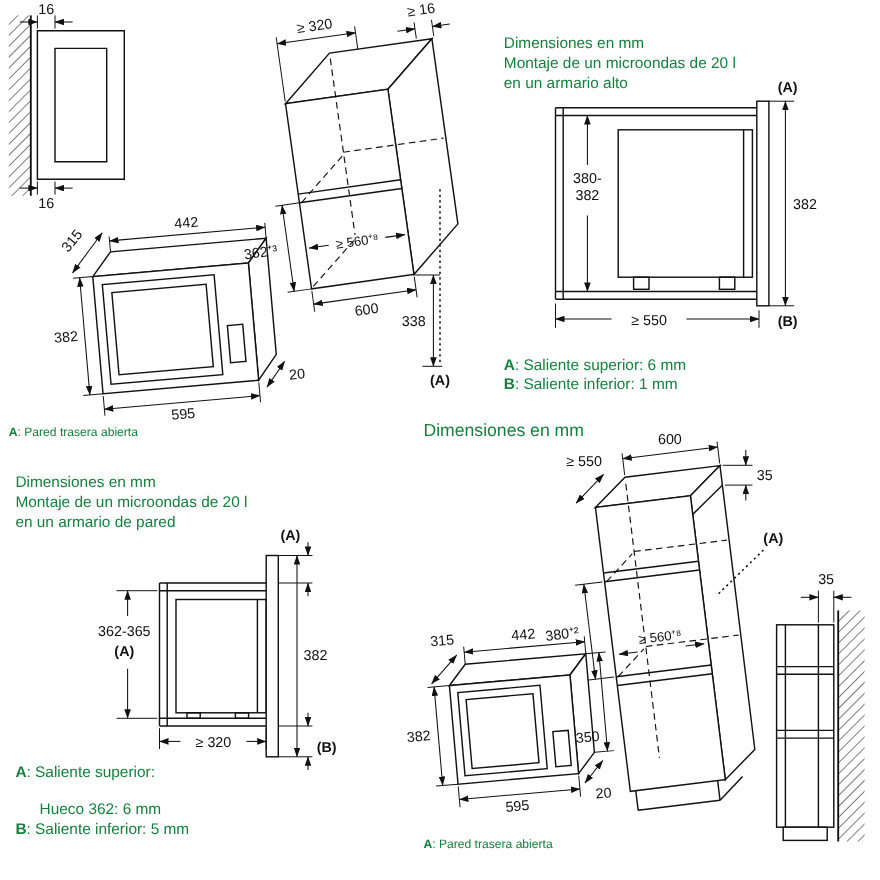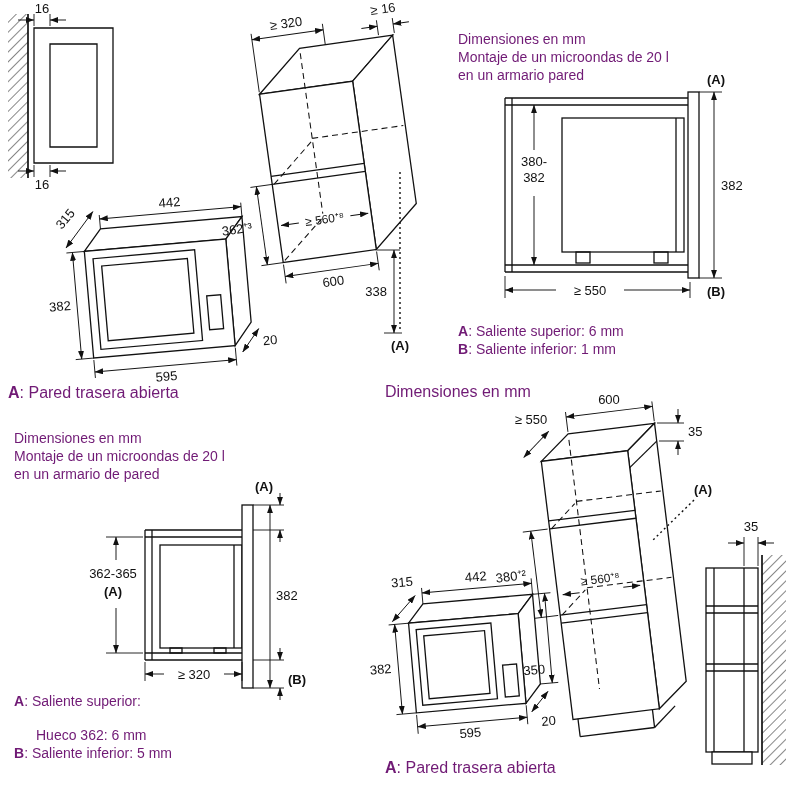--- a/index.html
+++ b/index.html
@@ -11,23 +11,23 @@
   .ln{stroke:#111;stroke-width:1.3;fill:none;}
   .lnw{stroke:#111;stroke-width:1.3;fill:#fff;}
   .thick{stroke-width:1.7;}
   .ext{stroke:#111;stroke-width:0.9;fill:none;}
   .dim,.dimS,.dimE{stroke:#111;stroke-width:0.95;fill:none;}
   .dim{marker-start:url(#arr);marker-end:url(#arr);}
   .dimS{marker-start:url(#arr);}
   .dimE{marker-end:url(#arr);}
   .dash{stroke:#111;stroke-width:1.05;fill:none;stroke-dasharray:6 4;}
   .dot{stroke:#111;stroke-width:1.4;fill:none;stroke-dasharray:2 3;}
-  .txt{position:absolute;font-size:14px;line-height:18px;color:#701a75;white-space:nowrap;}
+  .txt{position:absolute;font-size:14px;line-height:18px;color:#15803d;white-space:nowrap;}
   .txt b{font-weight:bold;}
-  .cap{font-size:16px;}
+  .cap{font-size:11px;}
   .big{font-size:16px;}
   .ind{padding-left:22px;margin-top:16px;}
 </style>
 </head>
 <body>
 
 <div id="stage">
 
 <svg id="draw" width="800" height="800" viewBox="0 0 800 800">
   <defs>
@@ -279,21 +279,21 @@
   </g>
 </svg>
 
   <div class="txt cap" style="left:8px;top:384px;">
     <b>A</b><span>: Pared trasera abierta</span>
   </div>
 
   <div class="txt" style="left:458px;top:30px;">
     <div>Dimensiones en mm</div>
     <div>Montaje de un microondas de 20 l</div>
-    <div>en un armario pared</div>
+    <div>en un armario alto</div>
   </div>
 
   <div class="txt" style="left:458px;top:322px;">
     <div><b>A</b><span>: Saliente superior: 6 mm</span></div>
     <div><b>B</b><span>: Saliente inferior: 1 mm</span></div>
   </div>
 
   <div class="txt" style="left:14px;top:429px;">
     <div>Dimensiones en mm</div>
     <div>Montaje de un microondas de 20 l</div>

